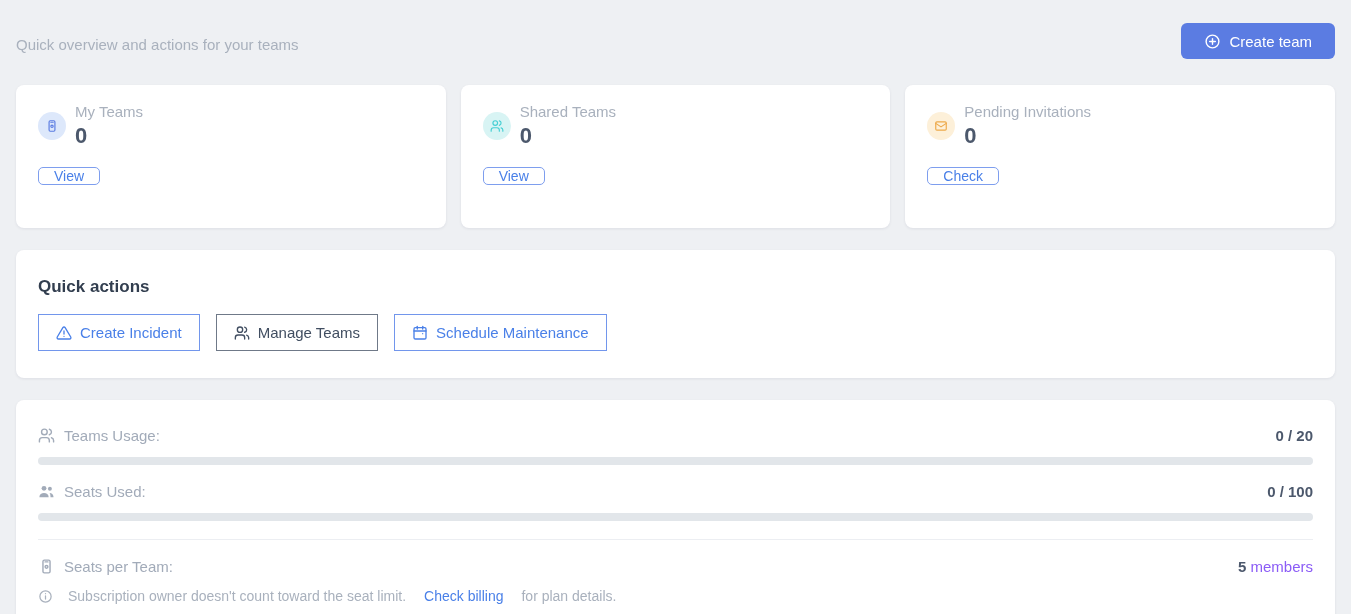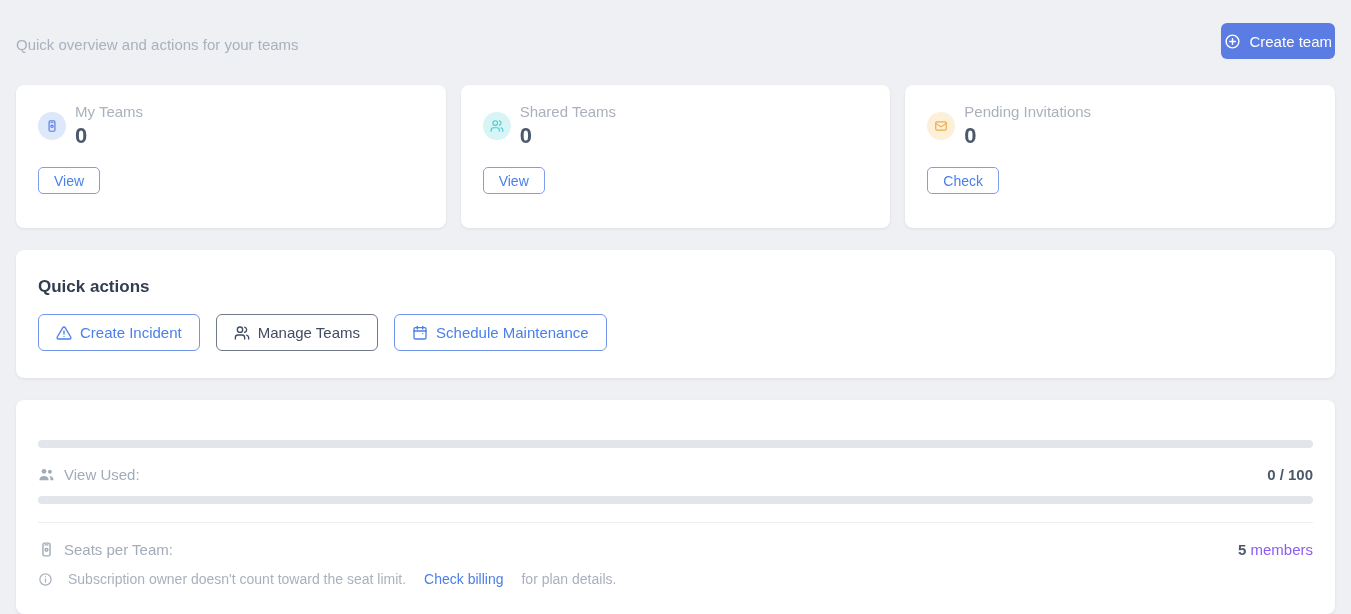--- a/index.html
+++ b/index.html
@@ -11,21 +11,21 @@
     overflow:hidden;
   }
   .page { padding:16px 16px 0; }
 
   
   .page-header { display:flex; justify-content:space-between; align-items:flex-start; }
   .title { font-size:24px; font-weight:700; color:#3e4a5e; letter-spacing:.2px; }
   .subtitle { margin-top:20px; font-size:15px; color:#a9b1bd; }
   .btn-primary {
     display:inline-flex; align-items:center; gap:8px;
-    height:36px; padding:0 3px; margin-top:7px;
+    height:36px; padding:0 23px; margin-top:7px;
     background:#5b7ce2; border:none; border-radius:6px;
     color:#fff; font-size:15px; cursor:pointer; font-family:inherit;
   }
   .btn-primary svg { width:17px; height:17px; display:block; }
 
   
   .cards { display:grid; grid-template-columns:1fr 1fr 1fr; gap:15px; margin-top:26px; }
   .card {
     background:#fff; border-radius:8px; padding:12px 22px; height:143px;
     box-shadow:0 1px 3px rgba(20,30,60,.08);
@@ -35,37 +35,37 @@
     width:28px; height:28px; border-radius:50%; flex:none;
     display:flex; align-items:center; justify-content:center;
   }
   .icon-circle svg { width:14px; height:14px; display:block; }
   .ic-blue   { background:#dde8fb; color:#5b7ce2; }
   .ic-teal   { background:#d8f4f4; color:#45cfd4; }
   .ic-orange { background:#fdf0d9; color:#eda94a; }
   .card-label { font-size:15px; color:#a9b1bd; }
   .card-count { font-size:22px; font-weight:700; color:#4c586c; margin-top:3px; }
   .card-btn {
-    margin-top:18px; height:27px; padding:0 15px;
+    margin-top:18px; height:18px; padding:0 15px;
     background:#fff; border:1px solid #7e9eee; border-radius:5px;
     color:#4a80e8; font-size:14px; cursor:pointer; font-family:inherit;
   }
 
   
   .panel {
     background:#fff; border-radius:8px; margin-top:22px; padding:27px 22px;
     box-shadow:0 1px 3px rgba(20,30,60,.08);
   }
 
   
   .qa-title { font-size:17px; font-weight:600; color:#323e4f; }
   .qa-row { display:flex; gap:16px; margin-top:17px; }
   .qa-btn {
     display:inline-flex; align-items:center; gap:8px;
-    height:37px; padding:0 17px; background:#fff; border-radius:6px;
+    height:37px; padding:0 17px; background:#fff; border-radius:0;
     font-size:15px; cursor:pointer; font-family:inherit;
   }
   .qa-btn svg { width:16px; height:16px; display:block; }
   .qa-primary { border:1px solid #7296ec; color:#4a80e8; }
   .qa-neutral { border:1px solid #6f7988; color:#414e61; }
 
   
   .usage-row { display:flex; justify-content:space-between; align-items:center; }
   .u-label { display:inline-flex; align-items:center; gap:9px; font-size:15px; color:#a2abb9; }
   .u-label svg { width:17px; height:17px; display:block; }
@@ -188,35 +188,49 @@
               <line x1="16" y1="13" x2="16.01" y2="13"></line>
           </svg>
         </span>
         <span>Schedule Maintenance</span>
       </button>
     </div>
   </div>
 
   <div class="panel">
 
+    <div class="usage-row">
+      <span class="u-label">
+        <span>
+          <svg viewBox="0 0 24 24" fill="none" stroke="currentColor" stroke-width="2" stroke-linecap="round" stroke-linejoin="round">
+            <path d="M16 21v-2a4 4 0 0 0-4-4H6a4 4 0 0 0-4 4v2"></path>
+              <circle cx="9" cy="7" r="4"></circle>
+              <path d="M22 21v-2a4 4 0 0 0-3-3.87"></path>
+              <path d="M16 3.13a4 4 0 0 1 0 7.75"></path>
+          </svg>
+        </span>
+        <span>Teams Usage:</span>
+      </span>
+      <span class="u-value">0 / 20</span>
+    </div>
     <div class="track">
       <div class="fill" style="width: 0%;"></div>
     </div>
 
     <div class="usage-row">
       <span class="u-label">
         <span>
           <svg viewBox="0 0 24 24" fill="currentColor" stroke="none">
             <circle cx="8.5" cy="7.5" r="3.4"></circle>
               <path d="M2 19.6c0-3.4 2.9-5.6 6.5-5.6s6.5 2.2 6.5 5.6V20H2z"></path>
               <circle cx="16.8" cy="8" r="2.8"></circle>
               <path d="M16.4 14.1c2.9.3 5.4 2.2 5.4 5V20h-4.2v-1.5c0-1.8-.4-3.2-1.2-4.4z"></path>
           </svg>
         </span>
-        <span>View Used:</span>
+        <span>Seats Used:</span>
       </span>
       <span class="u-value">0 / 100</span>
     </div>
     <div class="track">
       <div class="fill" style="width: 0%;"></div>
     </div>
 
     <hr class="divider">
 
     <div class="usage-row">

